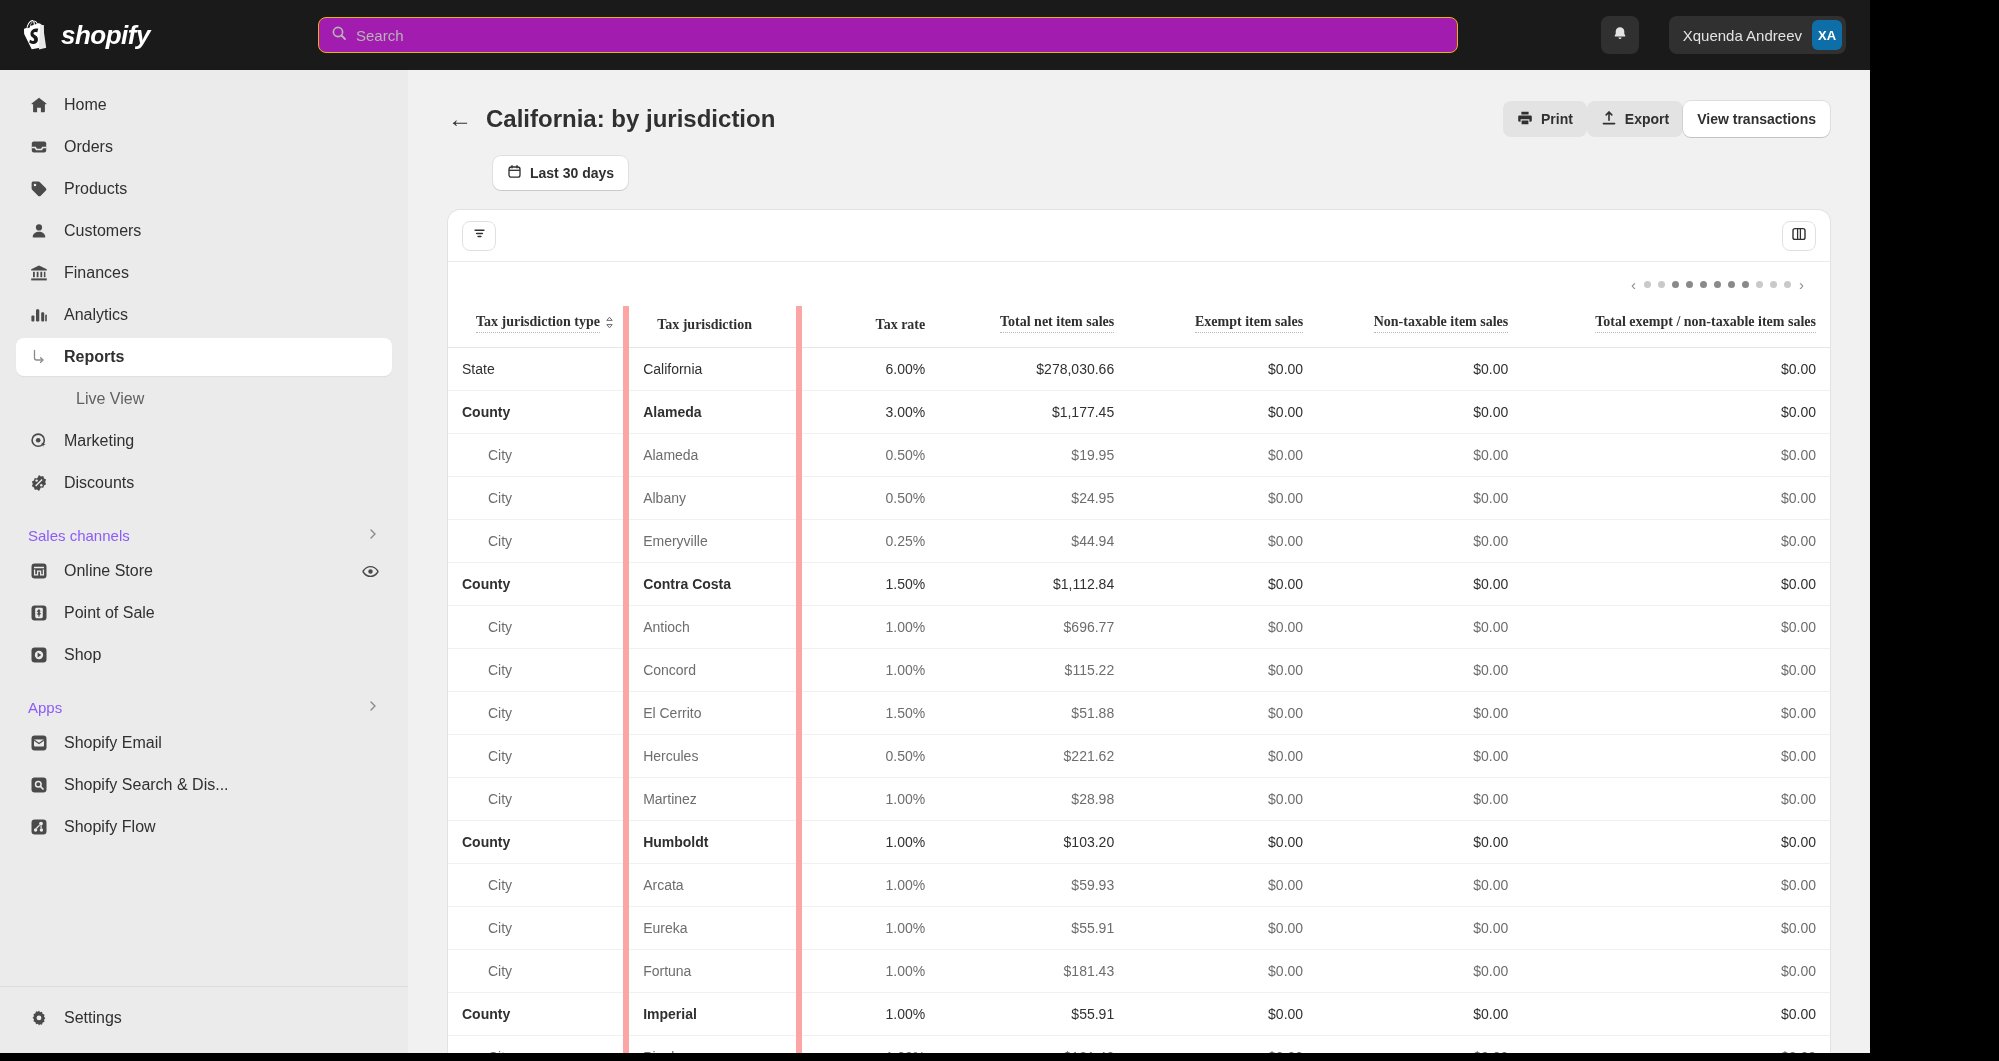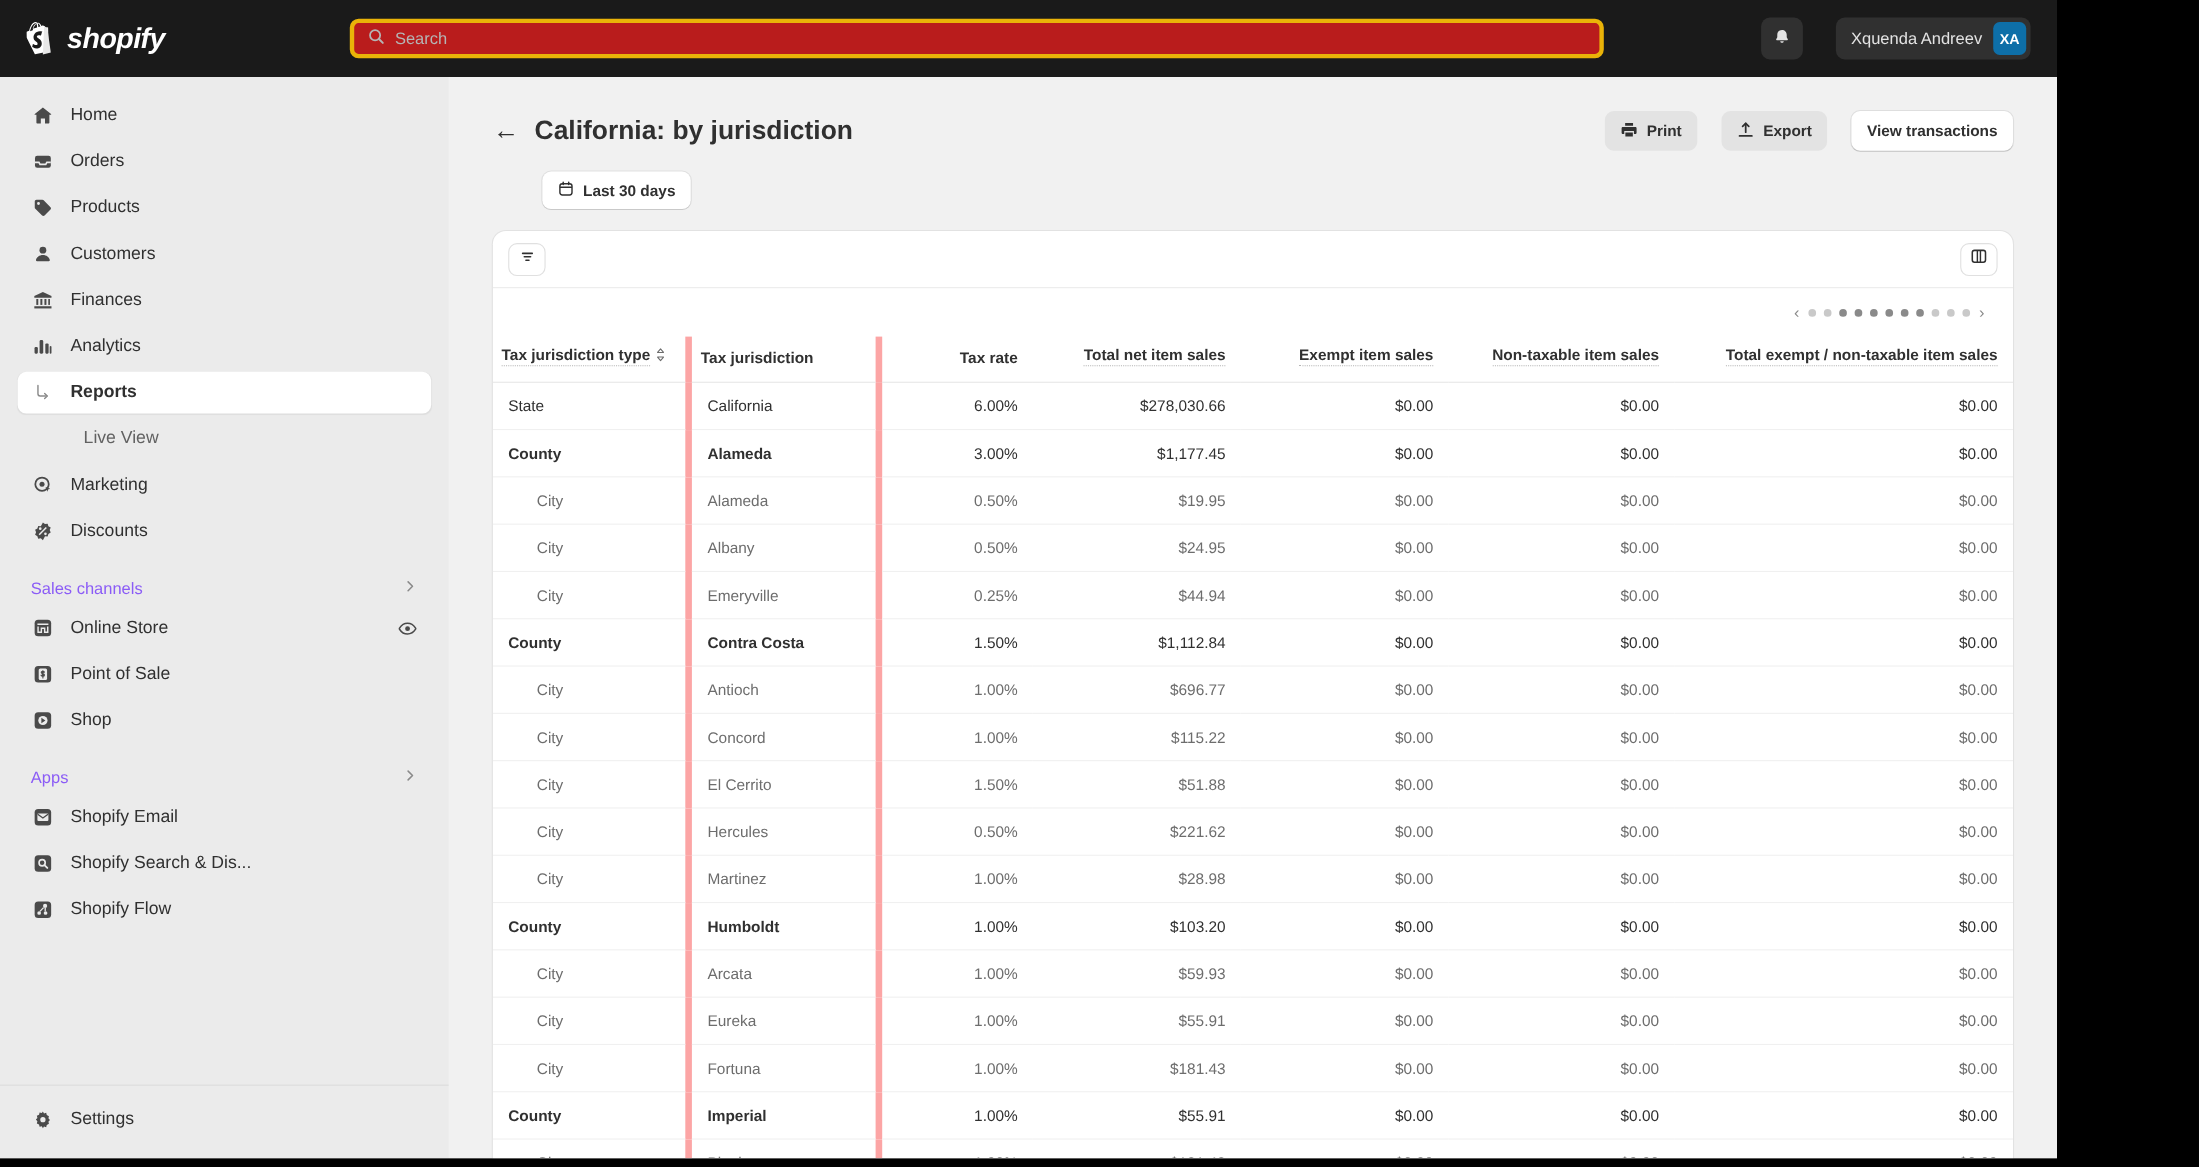--- a/index.html
+++ b/index.html
@@ -31,22 +31,22 @@
     width: 27px; height: 30px;
     display: block;
   }
   .logo-text {
     color: #ffffff; font-size: 26px; font-weight: bold;
     font-style: italic; letter-spacing: -0.5px;
     font-family: "Liberation Sans", sans-serif;
   }
   .searchbar {
     width: 1140px; height: 36px;
-    background: #b91c1c;
-    border: 4px solid #eab308;
+    background: #a21caf;
+    border: 1px solid #eab308;
     border-radius: 8px;
     display: flex; align-items: center;
     padding: 0 12px; gap: 9px;
     margin-left: 4px;
   }
   .searchbar .ph {
     color: #b5b5b5; font-size: 15px;
   }
   .topbar-right {
     position: absolute; right: 24px; top: 0; height: 70px;
@@ -122,21 +122,21 @@
   }
   .page-head {
     display: flex; align-items: center;
     padding: 28px 40px 0 40px; height: 70px;
   }
   .back-arrow {
     font-size: 24px; color: #303030; cursor: pointer;
     margin-right: 14px; line-height: 1;
   }
   .page-title { font-size: 24px; font-weight: 700; color: #303030; }
-  .head-actions { margin-left: auto; display: flex; align-items: center; gap: 22px; }
+  .head-actions { margin-left: auto; display: flex; align-items: center; gap: 0; }
   .btn {
     height: 36px; border-radius: 8px; border: none;
     display: flex; align-items: center; gap: 8px;
     padding: 0 14px; font-size: 14px; font-weight: 600;
     color: #303030; cursor: pointer;
     font-family: "Liberation Sans", sans-serif;
   }
   .btn-plain { background: #e3e3e3; }
   .btn-white { background: #ffffff; box-shadow: 0 1px 0 rgba(0,0,0,.12), 0 0 0 1px rgba(0,0,0,.08); }
 
@@ -173,23 +173,24 @@
     gap: 8px; height: 44px; padding: 0 26px;
   }
   .pager .arw { color: #8a8a8a; font-size: 15px; cursor: pointer; user-select: none; }
   .dots { display: flex; align-items: center; gap: 7px; }
   .dot { width: 7px; height: 7px; border-radius: 50%; background: #c9c9c9; cursor: pointer; }
   .dot.on { background: #8a8a8a; }
 
   table { width: 100%; border-collapse: collapse; table-layout: fixed; }
   thead th {
     font-size: 14px; font-weight: 600; color: #303030;
-    padding: 8px 14px 14px 8px; white-space: nowrap;
+    padding: 8px 14px 14px 28px; white-space: nowrap;
     border-bottom: 1px solid #e6e6e6;
     vertical-align: bottom;
+    font-family: Liberation Serif, serif;
   }
   th.lbl { text-align: left; }
   th.num { text-align: right; }
   .hdr-dot { border-bottom: 1px dotted #b5b5b5; padding-bottom: 2px; display: inline-block; }
   .sort-ico { display: inline-block; margin-left: 5px; color: #6d6d6d; font-size: 10px; line-height: 9px; vertical-align: middle; }
   tbody td {
     font-size: 14px; color: #303030;
     padding: 0 14px; height: 43px;
     border-bottom: 1px solid #f0f0f0;
     white-space: nowrap;

